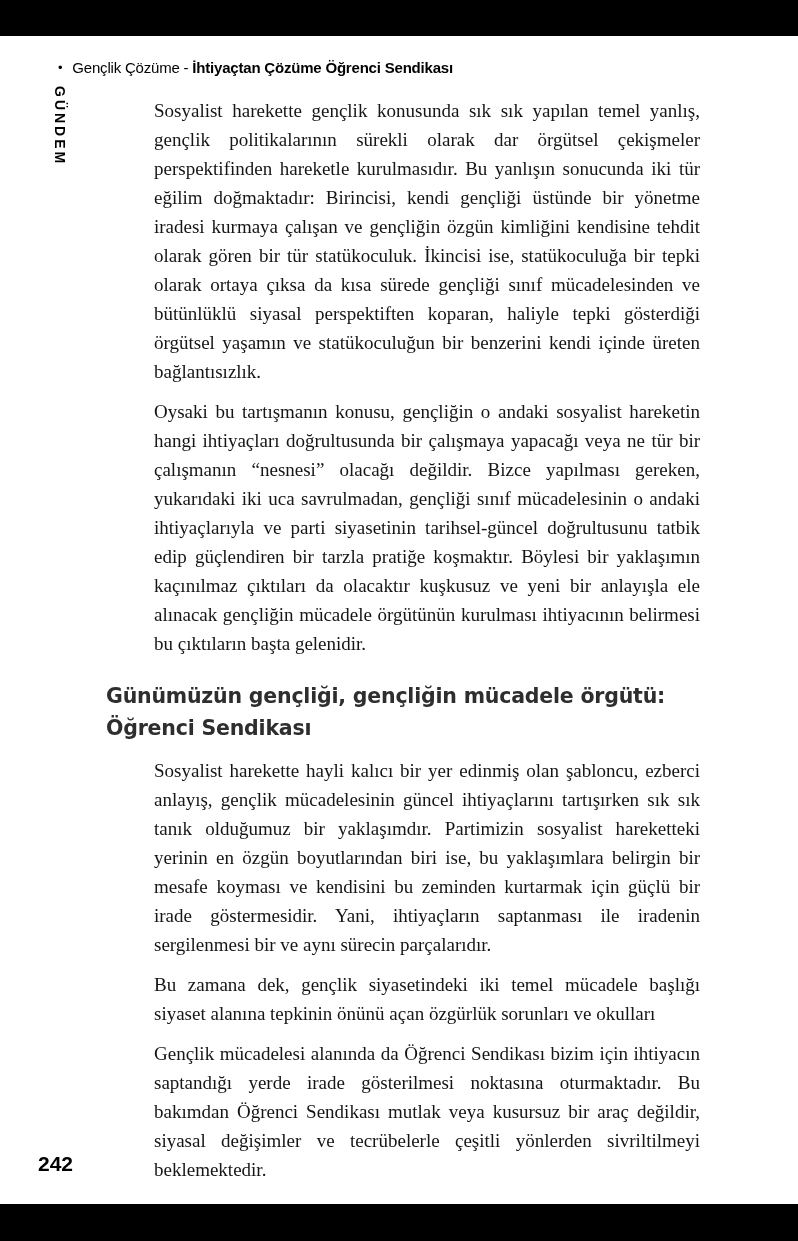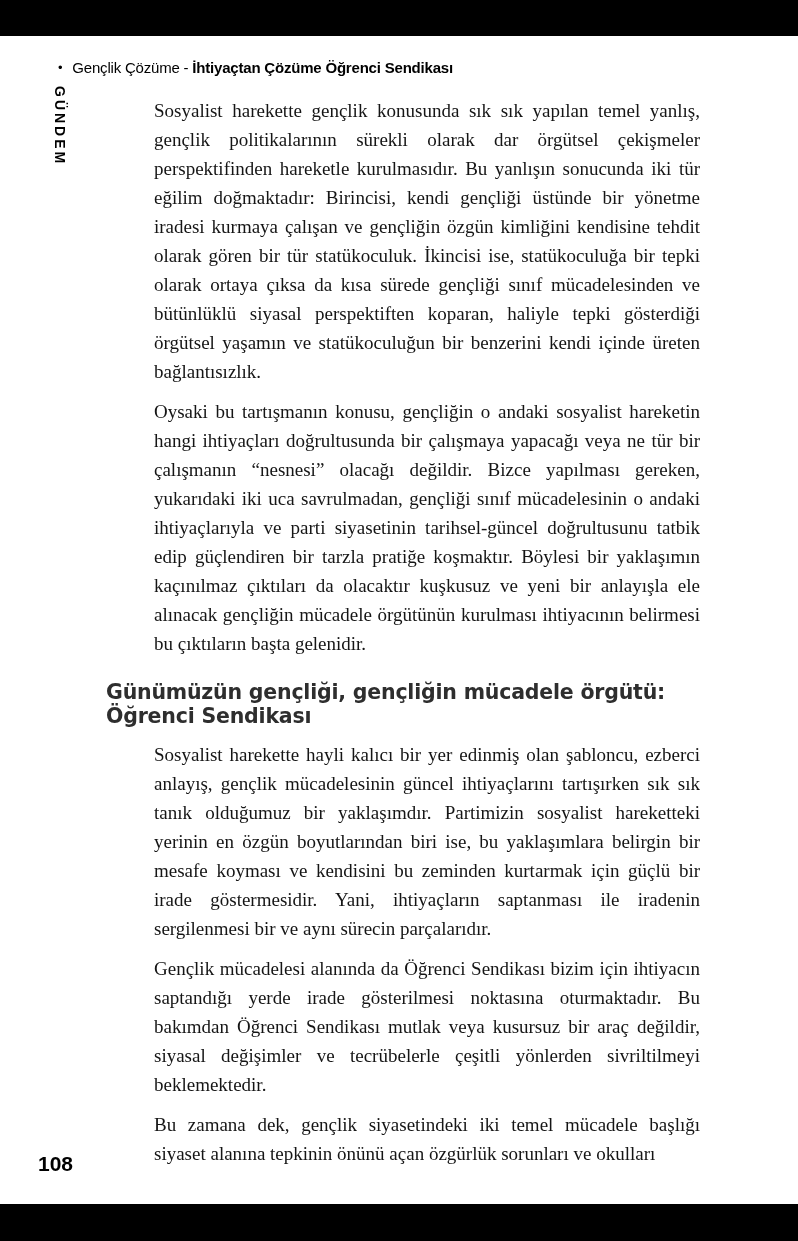--- a/index.html
+++ b/index.html
@@ -69,21 +69,21 @@
     hyphens: auto;
     -webkit-hyphens: auto;
     margin-bottom: 11px;
     color: #151515;
     margin-left: 48px;
   }
   .section-heading {
     font-family: "DejaVu Sans", sans-serif;
     font-weight: 700;
     font-size: 20.5px;
-    line-height: 24px;
+    line-height: 32px;
     letter-spacing: -0.2px;
     color: #2e2e2e;
     margin-top: 22px;
     margin-bottom: 12px;
   }
   .page-number {
     position: absolute;
     left: 38px;
     top: 1152px;
     font-family: "Liberation Sans", sans-serif;
@@ -102,20 +102,20 @@
     <span class="bullet">•</span><span class="series">Gençlik Çözüme - </span><span class="title">İhtiyaçtan Çözüme Öğrenci Sendikası</span>
   </div>
 
   <div class="sidebar-label">GÜNDEM</div>
 
   <div class="page-body">
     <p>Sosyalist harekette gençlik konusunda sık sık yapılan temel yanlış, gençlik politikalarının sürekli olarak dar örgütsel çekişmeler perspektifinden hareketle kurulmasıdır. Bu yanlışın sonucunda iki tür eğilim doğmaktadır: Birincisi, kendi gençliği üstünde bir yönetme iradesi kurmaya çalışan ve gençliğin özgün kimliğini kendisine tehdit olarak gören bir tür statükoculuk. İkincisi ise, statükoculuğa bir tepki olarak ortaya çıksa da kısa sürede gençliği sınıf mücadelesinden ve bütünlüklü siyasal perspektiften koparan, haliyle tepki gösterdiği örgütsel yaşamın ve statükoculuğun bir benzerini kendi içinde üreten bağlantısızlık.</p>
     <p>Oysaki bu tartışmanın konusu, gençliğin o andaki sosyalist hareketin hangi ihtiyaçları doğrultusunda bir çalışmaya yapacağı veya ne tür bir çalışmanın “nesnesi” olacağı değildir. Bizce yapılması gereken, yukarıdaki iki uca savrulmadan, gençliği sınıf mücadelesinin o andaki ihtiyaçlarıyla ve parti siyasetinin tarihsel-güncel doğrultusunu tatbik edip güçlendiren bir tarzla pratiğe koşmaktır. Böylesi bir yaklaşımın kaçınılmaz çıktıları da olacaktır kuşkusuz ve yeni bir anlayışla ele alınacak gençliğin mücadele örgütünün kurulması ihtiyacının belirmesi bu çıktıların başta gelenidir.</p>
     <h2 class="section-heading">Günümüzün gençliği, gençliğin mücadele örgütü: Öğrenci Sendikası</h2>
     <p>Sosyalist harekette hayli kalıcı bir yer edinmiş olan şabloncu, ezberci anlayış, gençlik mücadelesinin güncel ihtiyaçlarını tartışırken sık sık tanık olduğumuz bir yaklaşımdır. Partimizin sosyalist hareketteki yerinin en özgün boyutlarından biri ise, bu yaklaşımlara belirgin bir mesafe koyması ve kendisini bu zeminden kurtarmak için güçlü bir irade göstermesidir. Yani, ihtiyaçların saptanması ile iradenin sergilenmesi bir ve aynı sürecin parçalarıdır.</p>
+    <p>Bu zamana dek, gençlik siyasetindeki iki temel mücadele başlığı siyaset alanına tepkinin önünü açan özgürlük sorunları ve okulları</p>
     <p>Gençlik mücadelesi alanında da Öğrenci Sendikası bizim için ihtiyacın saptandığı yerde irade gösterilmesi noktasına oturmaktadır. Bu bakımdan Öğrenci Sendikası mutlak veya kusursuz bir araç değildir, siyasal değişimler ve tecrübelerle çeşitli yönlerden sivriltilmeyi beklemektedir.</p>
-    <p>Bu zamana dek, gençlik siyasetindeki iki temel mücadele başlığı siyaset alanına tepkinin önünü açan özgürlük sorunları ve okulları</p>
   </div>
 
-  <div class="page-number">108</div>
+  <div class="page-number">242</div>
 
   <div class="bottom-bar"></div>
 </div>
 
 </body></html>

